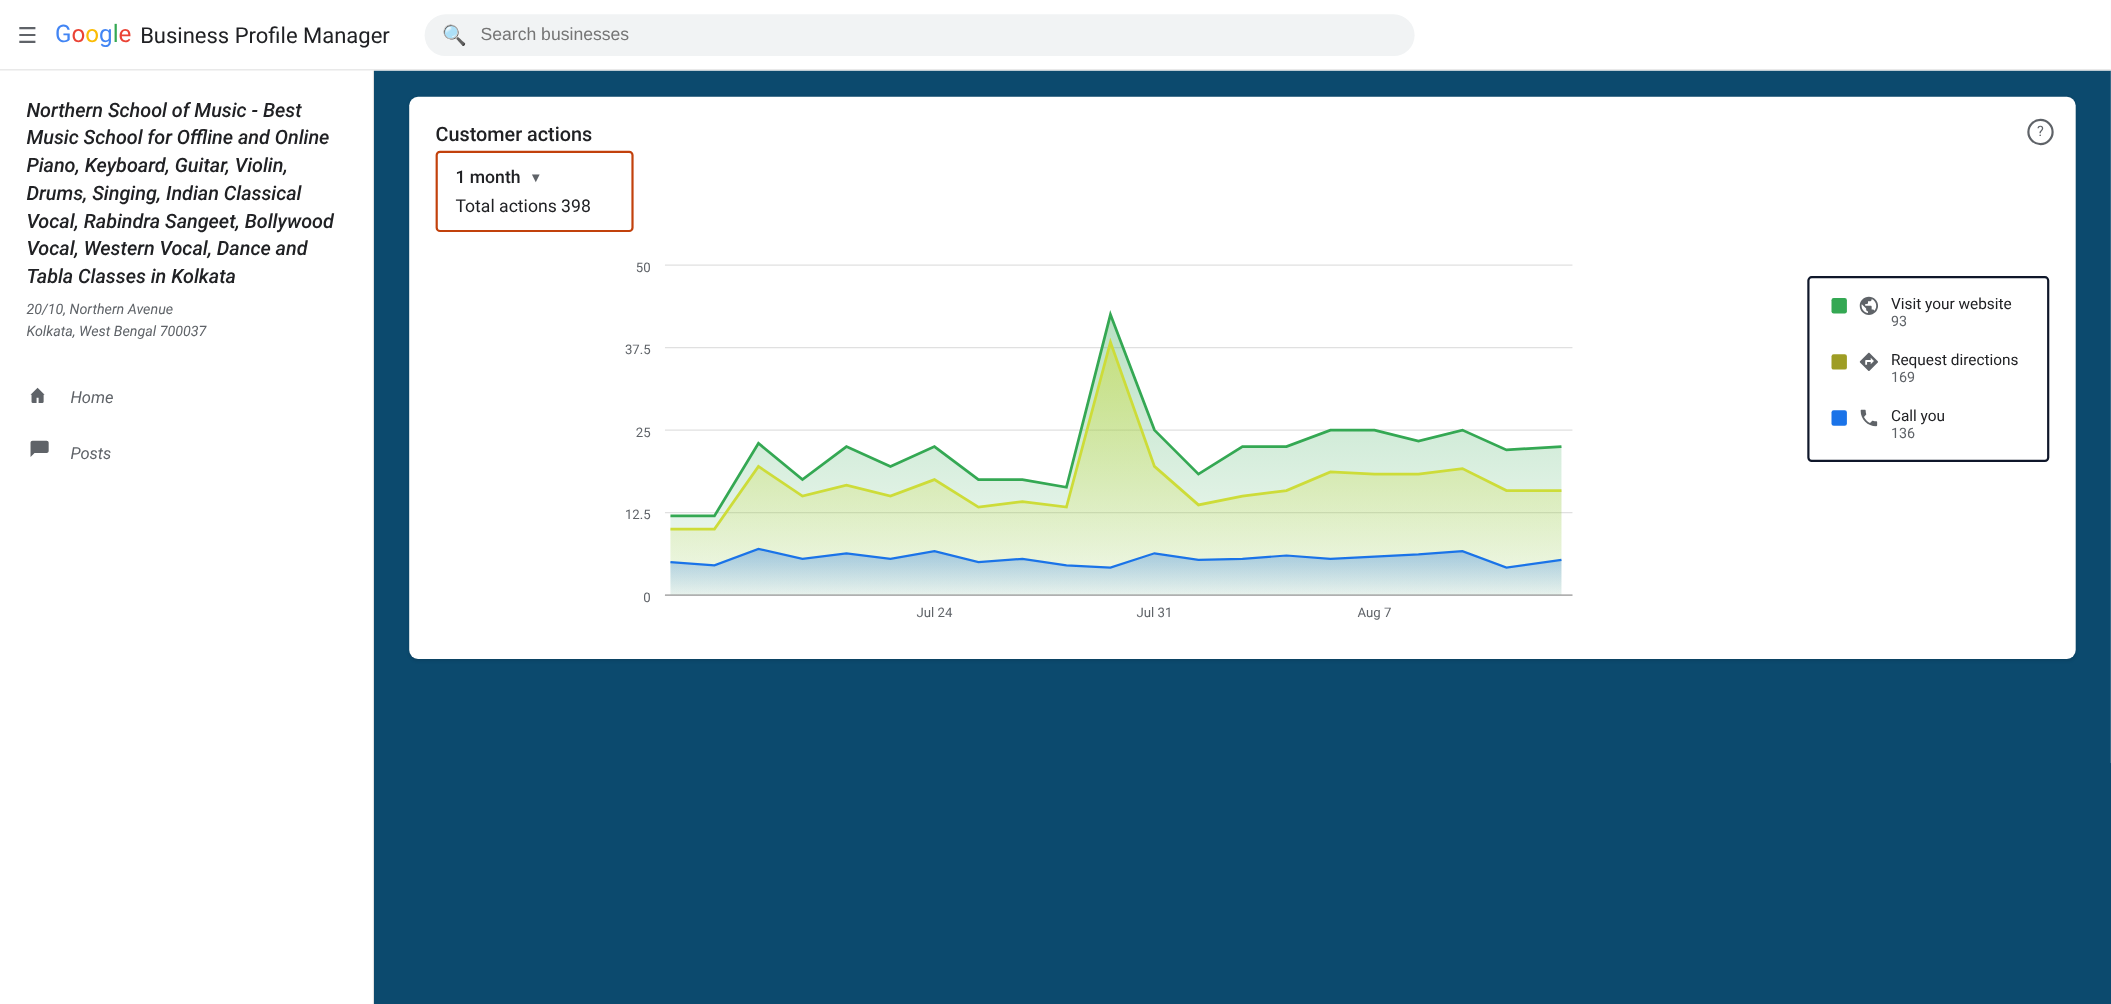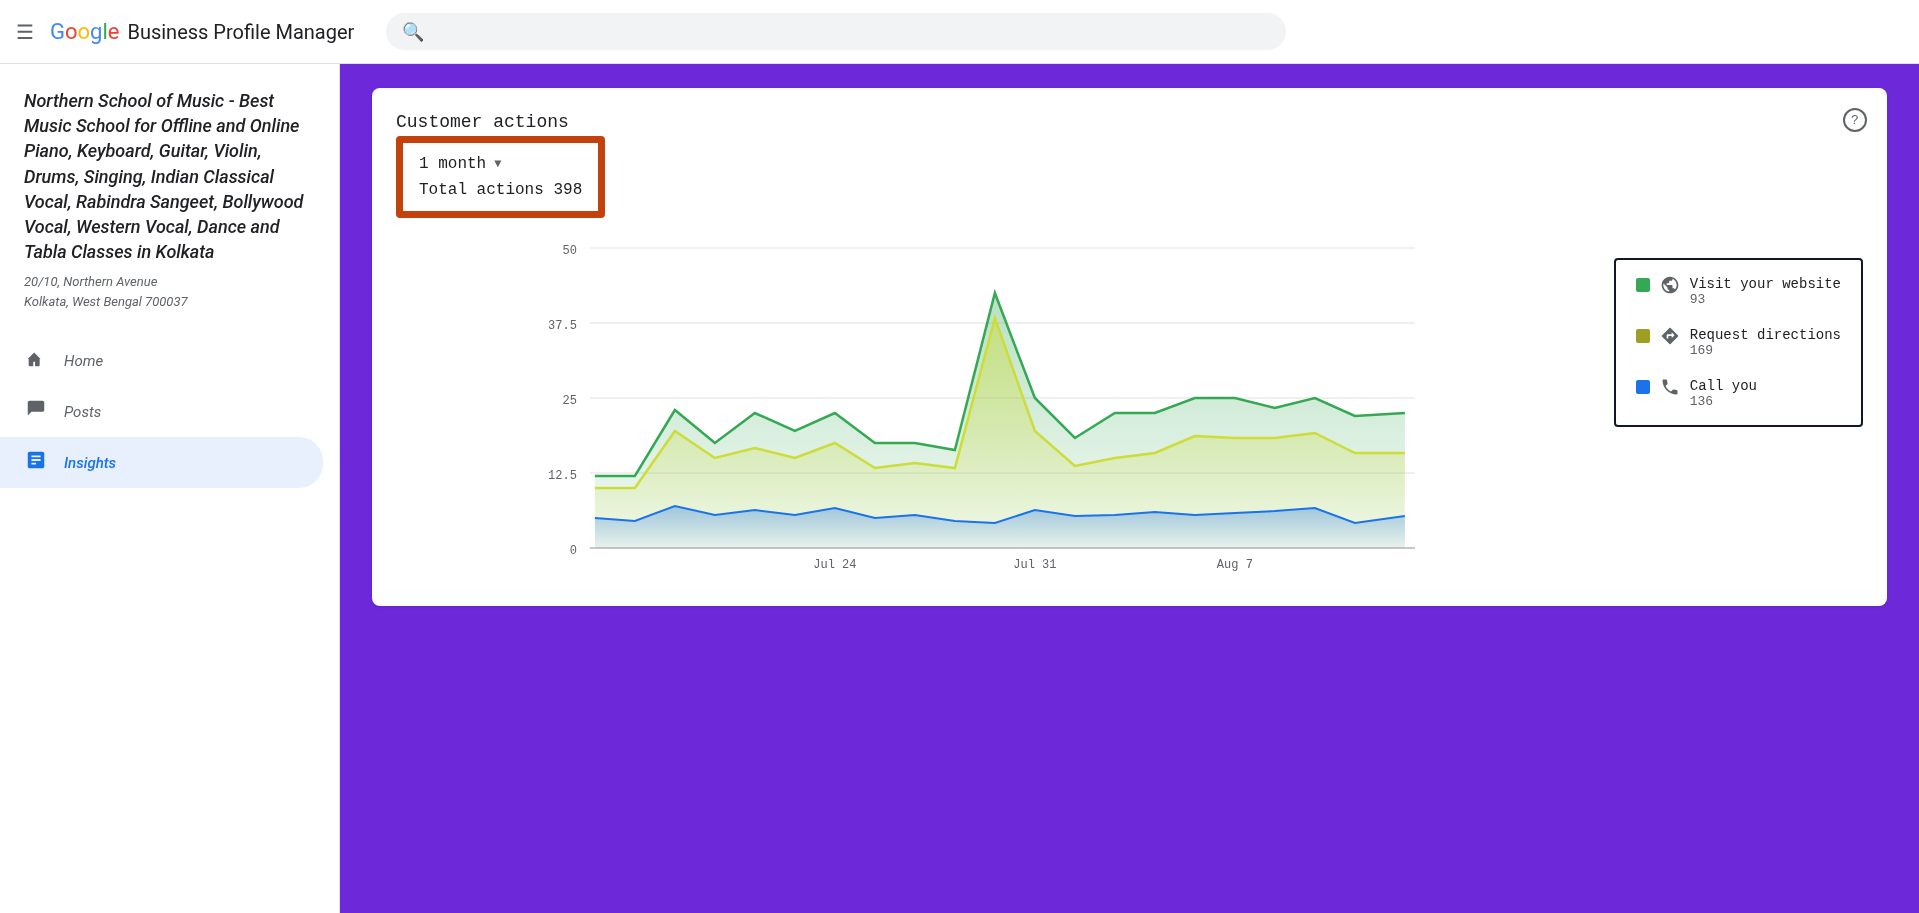--- a/index.html
+++ b/index.html
@@ -112,22 +112,21 @@
       font-size: 20px;
       width: 24px;
       text-align: center;
     }
 
     
     .main {
       flex: 1;
       overflow-y: auto;
       padding: 24px 32px;
-      background: #6d28d9;
-      font-family: Liberation Mono, monospace;
+      background: #0c4a6e;
     }
 
     
     .card {
       background: #fff;
       border-radius: 8px;
       padding: 24px;
       box-shadow: 0 1px 3px rgba(0,0,0,0.1);
       position: relative;
     }
@@ -155,21 +154,21 @@
       justify-content: center;
       color: #5f6368;
       font-size: 13px;
       cursor: pointer;
     }
 
     
     .period-selector {
       display: inline-flex;
       flex-direction: column;
-      border: 7px solid #c2410c;
+      border: 2px solid #c2410c;
       border-radius: 4px;
       padding: 12px 16px;
       margin-bottom: 20px;
       min-width: 180px;
     }
     .period-dropdown {
       display: flex;
       align-items: center;
       gap: 8px;
       margin-bottom: 8px;
@@ -254,20 +253,21 @@
     <span class="g-blue">G</span>
       <span class="g-red">o</span>
       <span class="g-yellow">o</span>
       <span class="g-blue">g</span>
       <span class="g-green">l</span>
       <span class="g-red">e</span>
   </div>
   <span class="header-app-name">Business Profile Manager</span>
   <div class="search-bar">
     <span class="search-icon-wrap">🔍</span>
+    <input class="search-input" type="text" placeholder="Search businesses" style="">
   </div>
 </div>
 
 <div class="layout">
 
   <div class="sidebar">
     <div class="business-name">Northern School of Music - Best Music School for Offline and Online Piano, Keyboard, Guitar, Violin, Drums, Singing, Indian Classical Vocal, Rabindra Sangeet, Bollywood Vocal, Western Vocal, Dance and Tabla Classes in Kolkata</div>
     <div class="business-address">
       <div>20/10, Northern Avenue</div>
       <div>Kolkata, West Bengal 700037</div>
@@ -283,29 +283,20 @@
       <span>Home</span>
     </div>
     <div class="nav-item">
       <span class="nav-icon">
         <svg width="22" height="22" viewBox="0 0 24 24" fill="currentColor">
             <path d="M19 3H5c-1.1 0-2 .9-2 2v14l4-4h12c1.1 0 2-.9 2-2V5c0-1.1-.9-2-2-2z"></path>
             <path d="M0 0h24v24H0z" fill="none"></path>
           </svg>
       </span>
       <span>Posts</span>
-    </div>
-    <div class="nav-item active">
-      <span class="nav-icon">
-        <svg width="22" height="22" viewBox="0 0 24 24" fill="#1a73e8">
-            <path d="M19 3H5c-1.1 0-2 .9-2 2v14c0 1.1.9 2 2 2h14c1.1 0 2-.9 2-2V5c0-1.1-.9-2-2-2zm-7 14H7v-2h5v2zm5-4H7v-2h10v2zm0-4H7V7h10v2z"></path>
-            <path d="M0 0h24v24H0z" fill="none"></path>
-          </svg>
-      </span>
-      <span style="color:#1a73e8;font-weight:500;">Insights</span>
     </div>
   </div>
 
   <div class="main">
     <div class="card">
       <div class="card-title">Customer actions</div>
       <div class="help-icon">?</div>
 
       
       <div class="period-selector">

